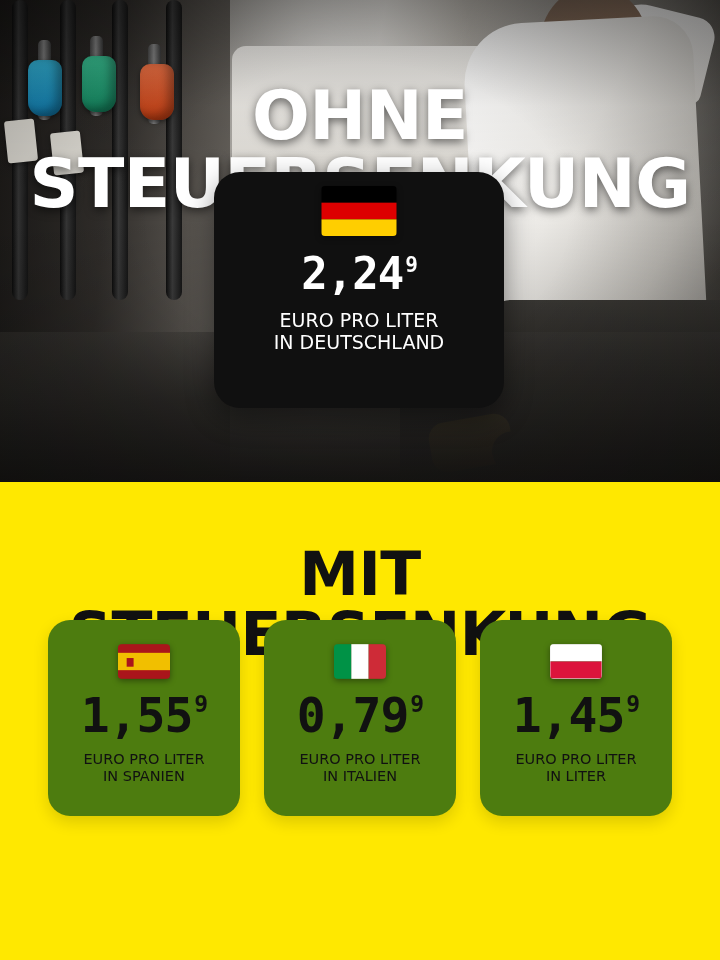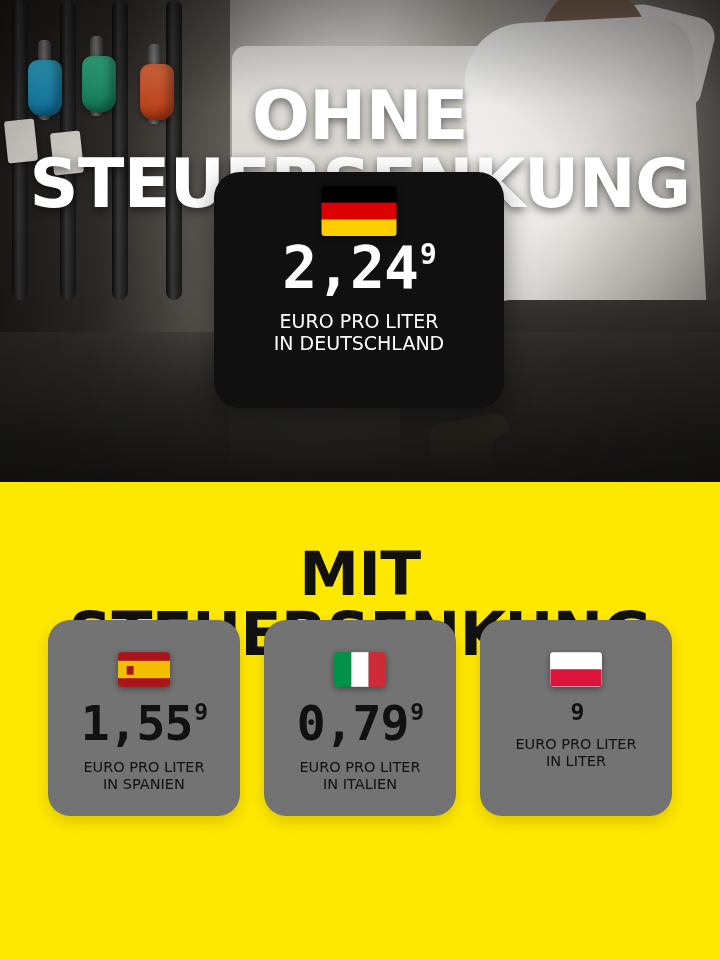--- a/index.html
+++ b/index.html
@@ -245,22 +245,22 @@
   .price {
     font-family: "DejaVu Sans Mono", monospace;
     font-weight: bold;
     letter-spacing: -1px;
     line-height: 1;
     display: flex;
     align-items: flex-start;
   }
   .card-dark .price {
     color: #ffffff;
-    font-size: 58px;
-    margin-top: 3px;
+    font-size: 44px;
+    margin-top: 16px;
     text-align: right;
   }
   .price .sup {
     font-size: 0.48em;
     line-height: 1;
     margin-top: 0.08em;
     margin-left: 2px;
   }
   .sub {
     text-align: center;
@@ -279,27 +279,27 @@
     top: 620px;
     left: 48px;
     width: 624px;
     display: flex;
     justify-content: space-between;
     z-index: 6;
   }
   .card-white {
     width: 192px;
     height: 196px;
-    background: #737373;
+    background: #4d7c0f;
     border-radius: 22px;
     box-shadow: 0 6px 16px rgba(0,0,0,0.14);
     display: flex;
     flex-direction: column;
     align-items: center;
-    padding-top: 32px;
+    padding-top: 24px;
     box-sizing: border-box;
   }
   .card-white .flag {
     width: 52px;
     height: 35px;
   }
   .card-white .price {
     color: #111111;
     font-size: 48px;
     margin-top: 12px;
@@ -431,20 +431,21 @@
 
     <div class="card-white">
       <span>
         <svg class="flag" viewBox="0 0 30 20" aria-hidden="true">
           <rect width="30" height="10" fill="#FFFFFF"></rect>
           <rect y="10" width="30" height="10" fill="#DC143C"></rect>
           <rect width="30" height="20" fill="none" stroke="#e5e5e5" stroke-width="0.5"></rect>
         </svg>
       </span>
       <div class="price">
+        <span>1,45</span>
           <span class="sup">9</span>
       </div>
       <div class="sub">
         <div>EURO PRO LITER</div>
         <div>IN LITER</div>
       </div>
     </div>
 
   </div>
 

